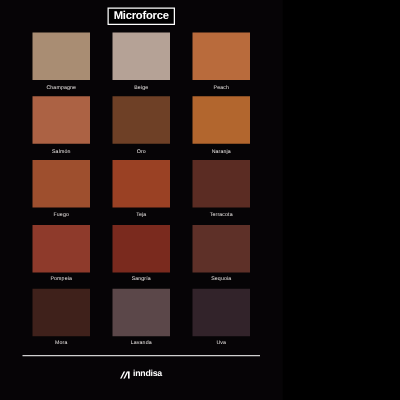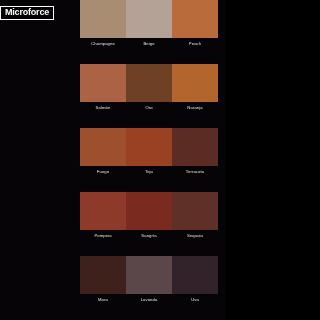--- a/index.html
+++ b/index.html
@@ -15,21 +15,21 @@
     background: #050305;
     position: relative;
   }
   .page {
     width: 226px;
     height: 320px;
     background: #060406;
     position: relative;
     box-sizing: border-box;
     display: flex;
-    flex-direction: row;
+    flex-direction: column;
   }
   
   .header {
     height: 26px;
     display: flex;
     align-items: center;
     justify-content: center;
     flex: 0 0 auto;
   }
   .title-box {

